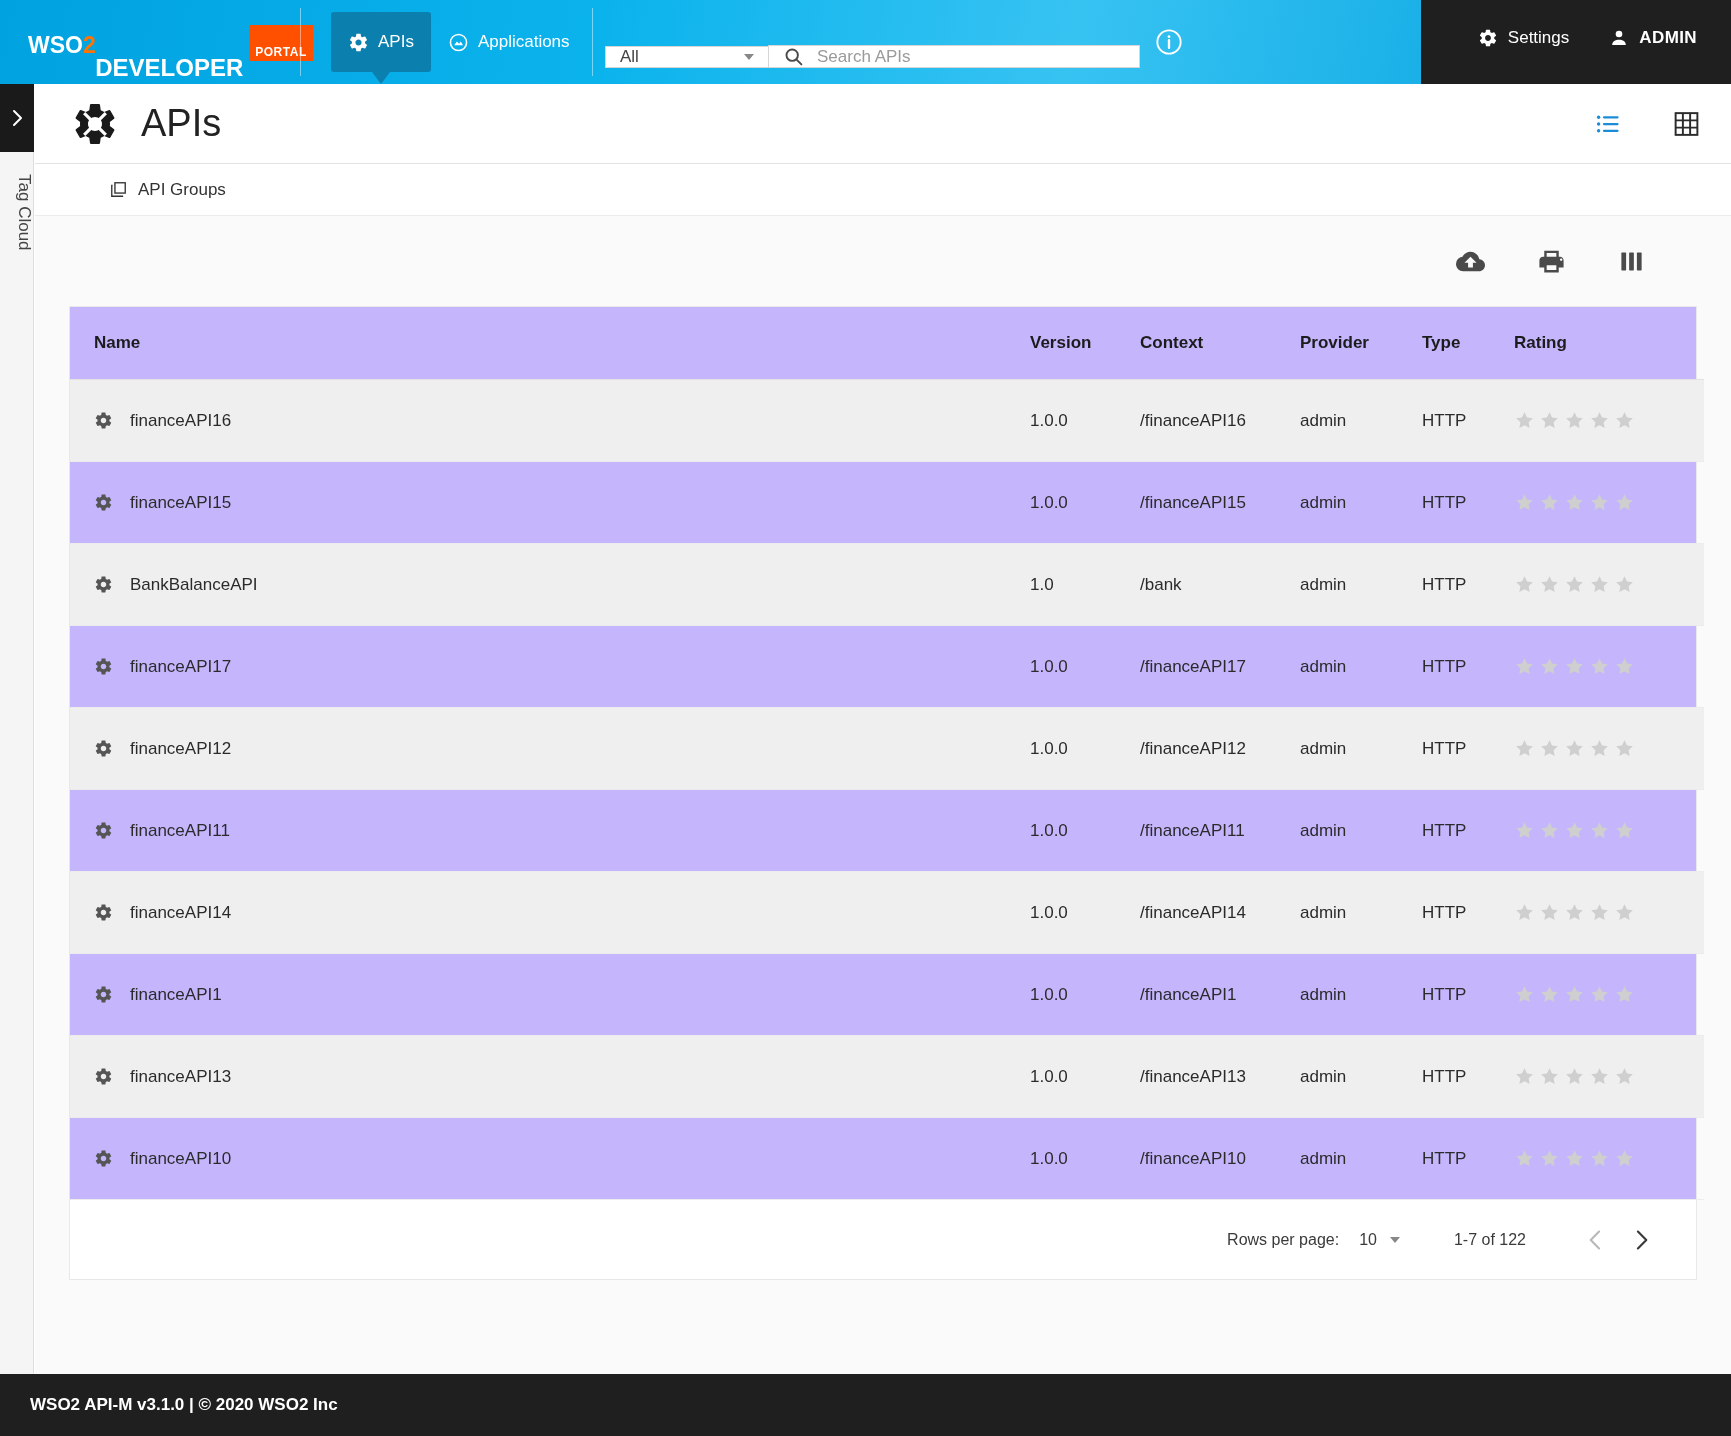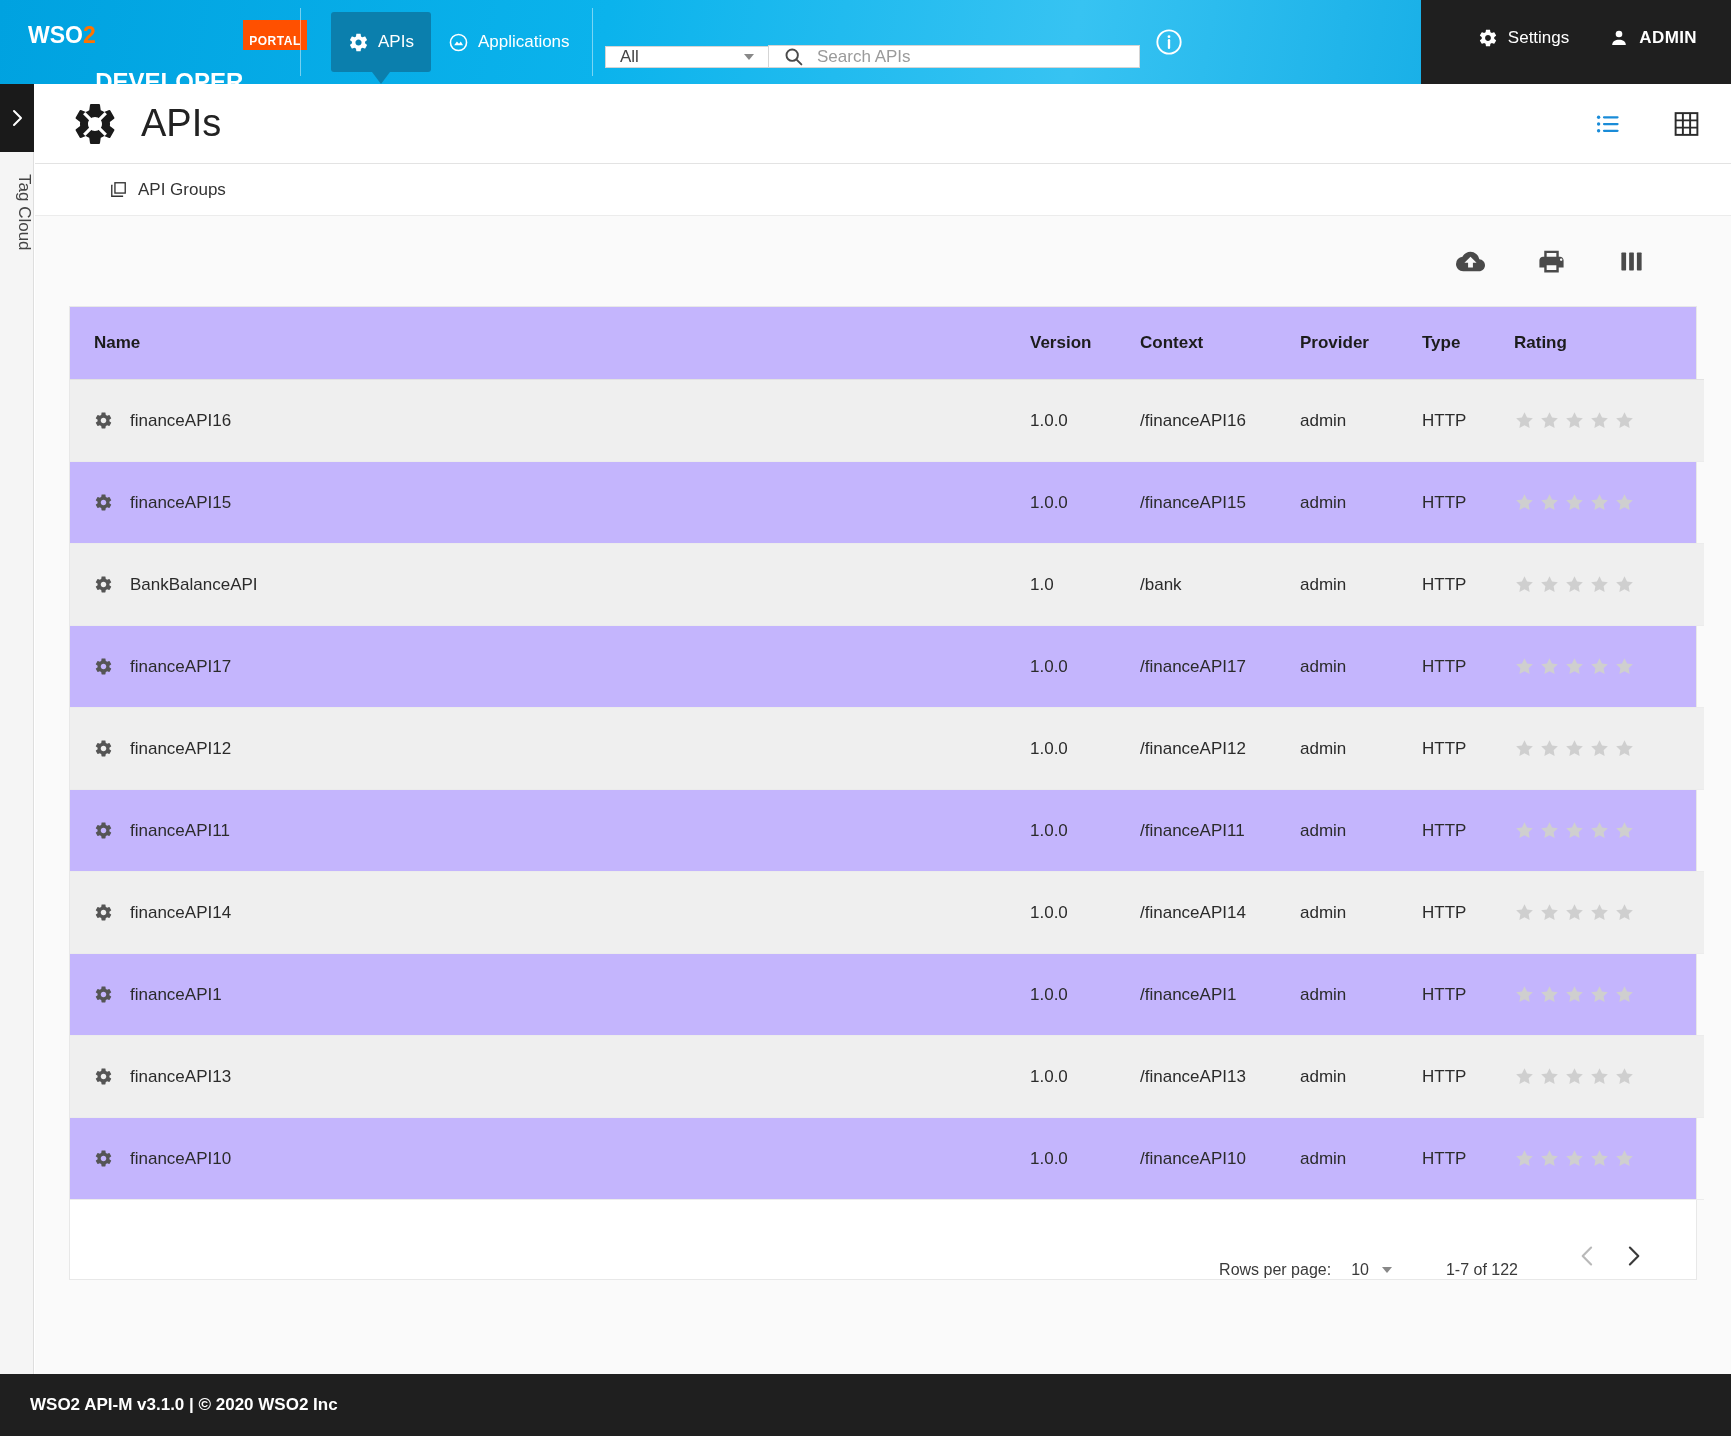--- a/index.html
+++ b/index.html
@@ -26,36 +26,37 @@
     position: absolute;
     top: 0; right: 0;
     width: 310px;
     height: 84px;
     background: #1f1f1f;
   }
 
   
   .logo {
     position: absolute;
-    left: 28px; top: 22px;
-    display: flex;
-    align-items: flex-start;
+    left: 28px; top: 8px;
+    display: flex;
+    align-items: center;
     font-weight: bold;
     letter-spacing: -0.5px;
     white-space: nowrap;
   }
   .logo .wso { color: #ffffff; font-size: 23px; font-weight: bold; letter-spacing: 0px;}
   .logo .two { color: #ff7300; font-size: 23px; font-weight: bold; }
   .logo .dev { color: #ffffff; font-size: 24px; font-weight: bold; letter-spacing: 0px; margin-top: 46px;}
   .logo .portal {
     background: #ff5000;
     color: #ffffff;
     font-size: 12px;
     font-weight: bold;
-    padding: 14px 6px 2px 6px;
+    padding: 20px 6px 2px 6px;
+    margin-left: 6px;
     letter-spacing: 0.5px;
     position: relative;
     top: -2px;
   }
   .logo-sep {
     position: absolute;
     left: 300px; top: 8px;
     width: 1px; height: 68px;
     background: rgba(255,255,255,0.45);
   }
@@ -315,25 +316,25 @@
   .name-cell {
     display: flex;
     align-items: center;
     gap: 17px;
     padding-left: 24px;
   }
   .stars { display: flex; gap: 4px; }
 
   .pager {
     display: flex;
-    align-items: flex-end;
+    align-items: center;
     justify-content: flex-end;
     gap: 0px;
     height: 80px;
-    padding-right: 40px;
+    padding-right: 32px;
     background: #ffffff;
     border: 1px solid #e8e8e8;
     border-top: none;
     margin: 0 34px;
     font-size: 16px;
     color: #3a3a3a;
   }
   .pager .rpp-label { margin-right: 20px; }
   .pager .rpp-value {
     display: flex; align-items: center; gap: 13px;

